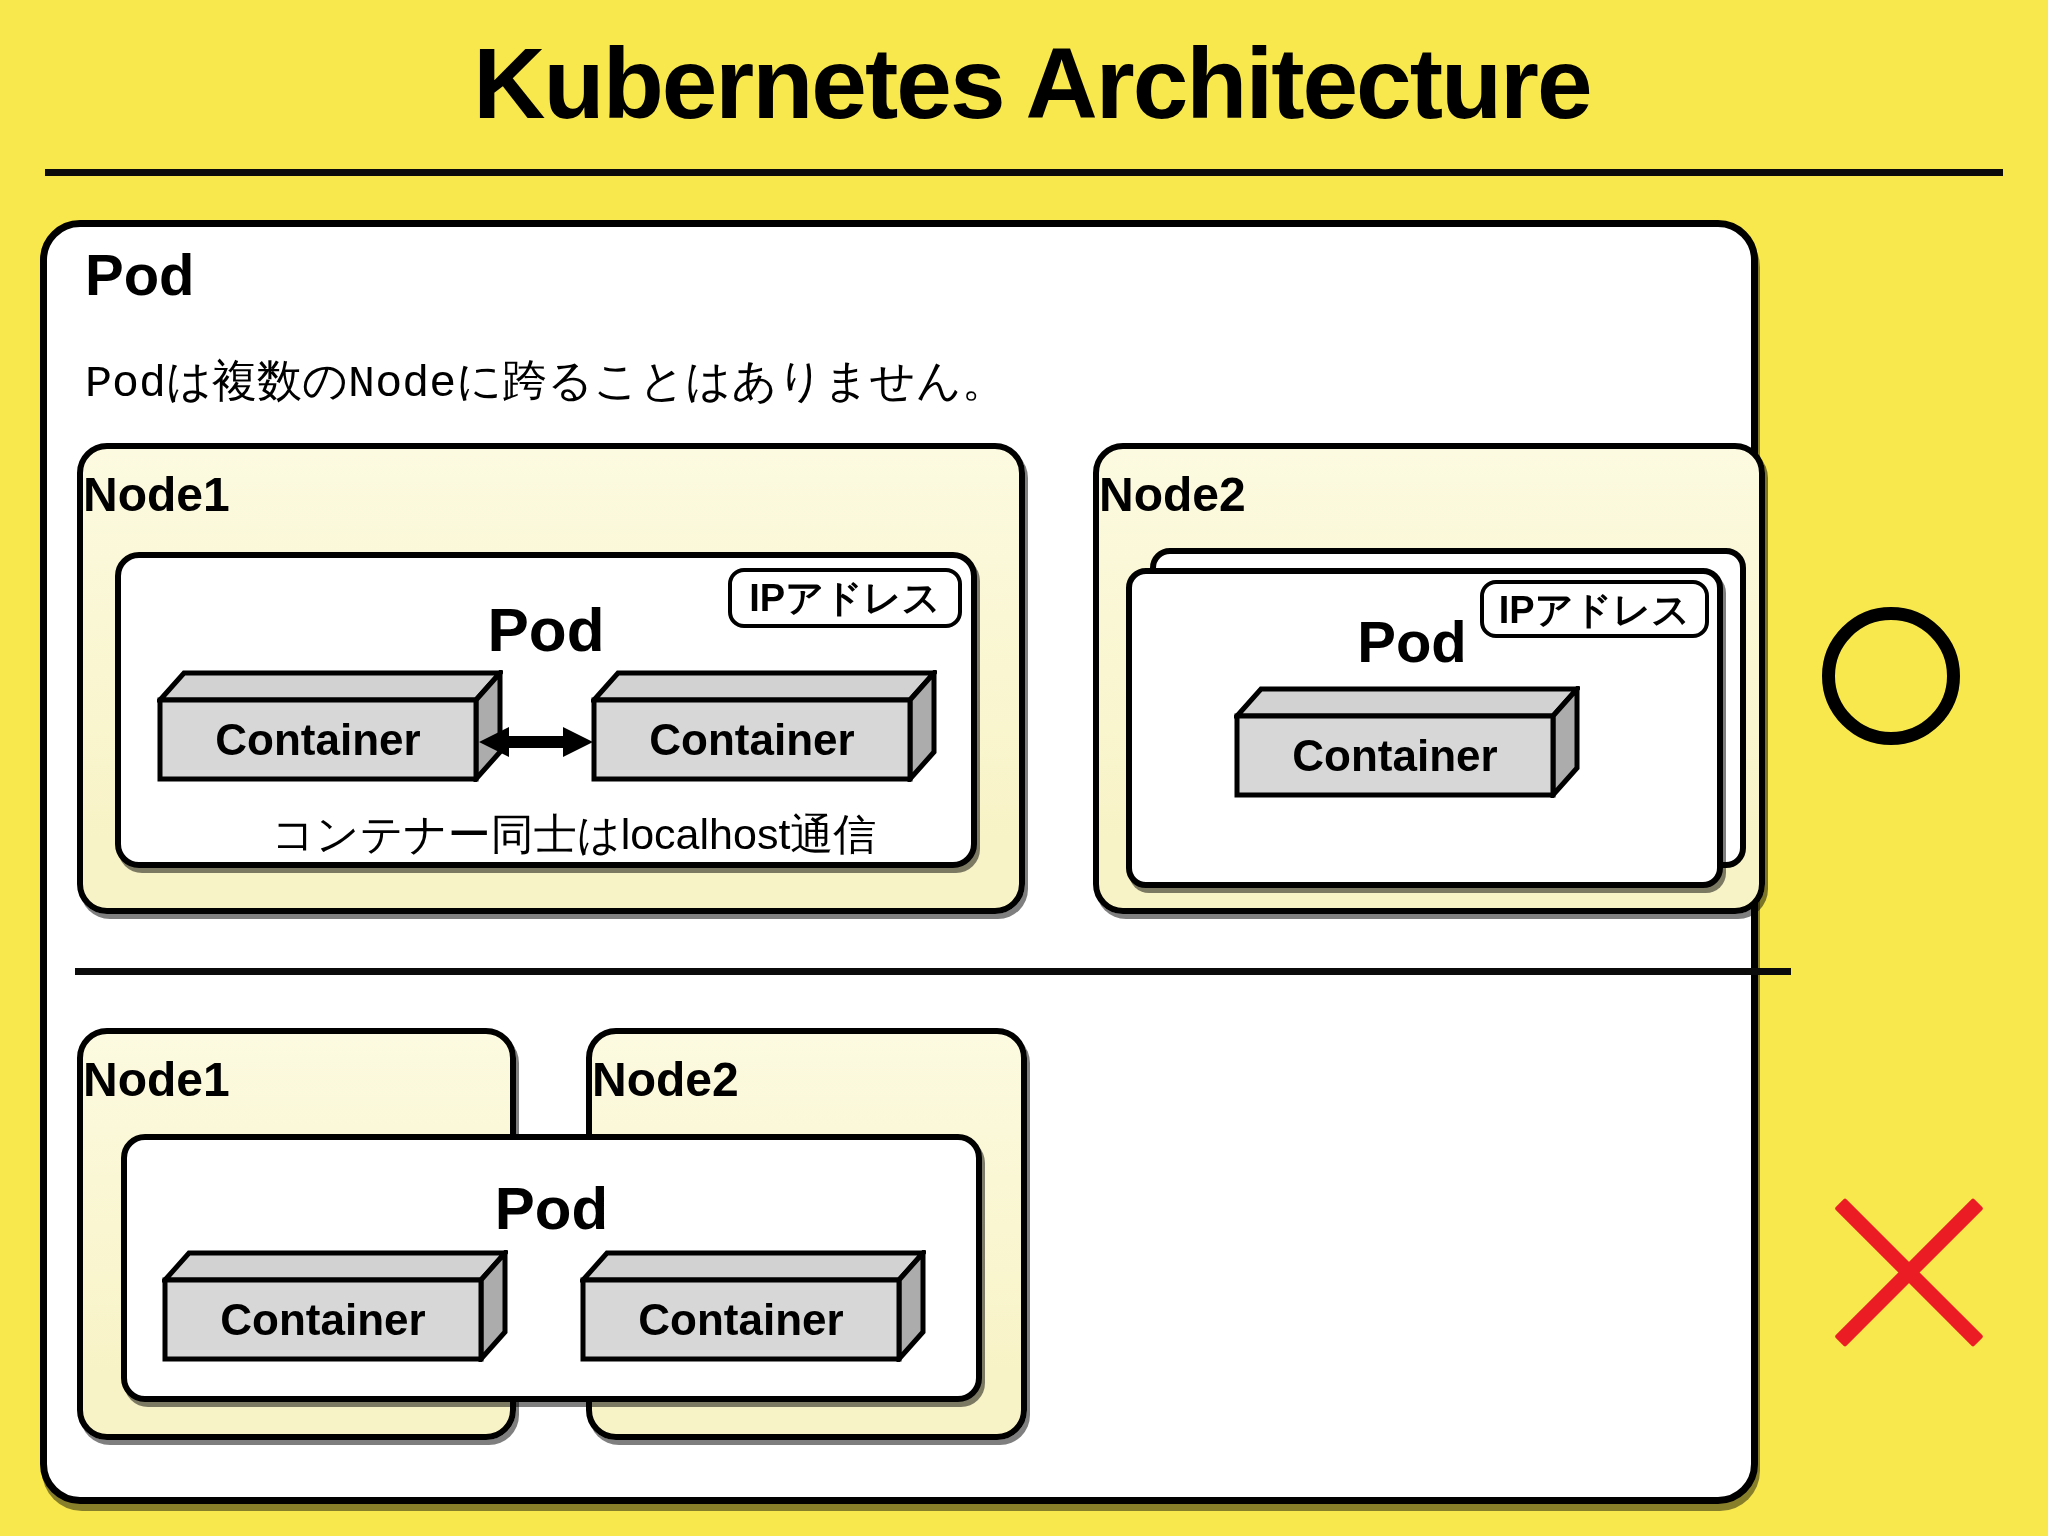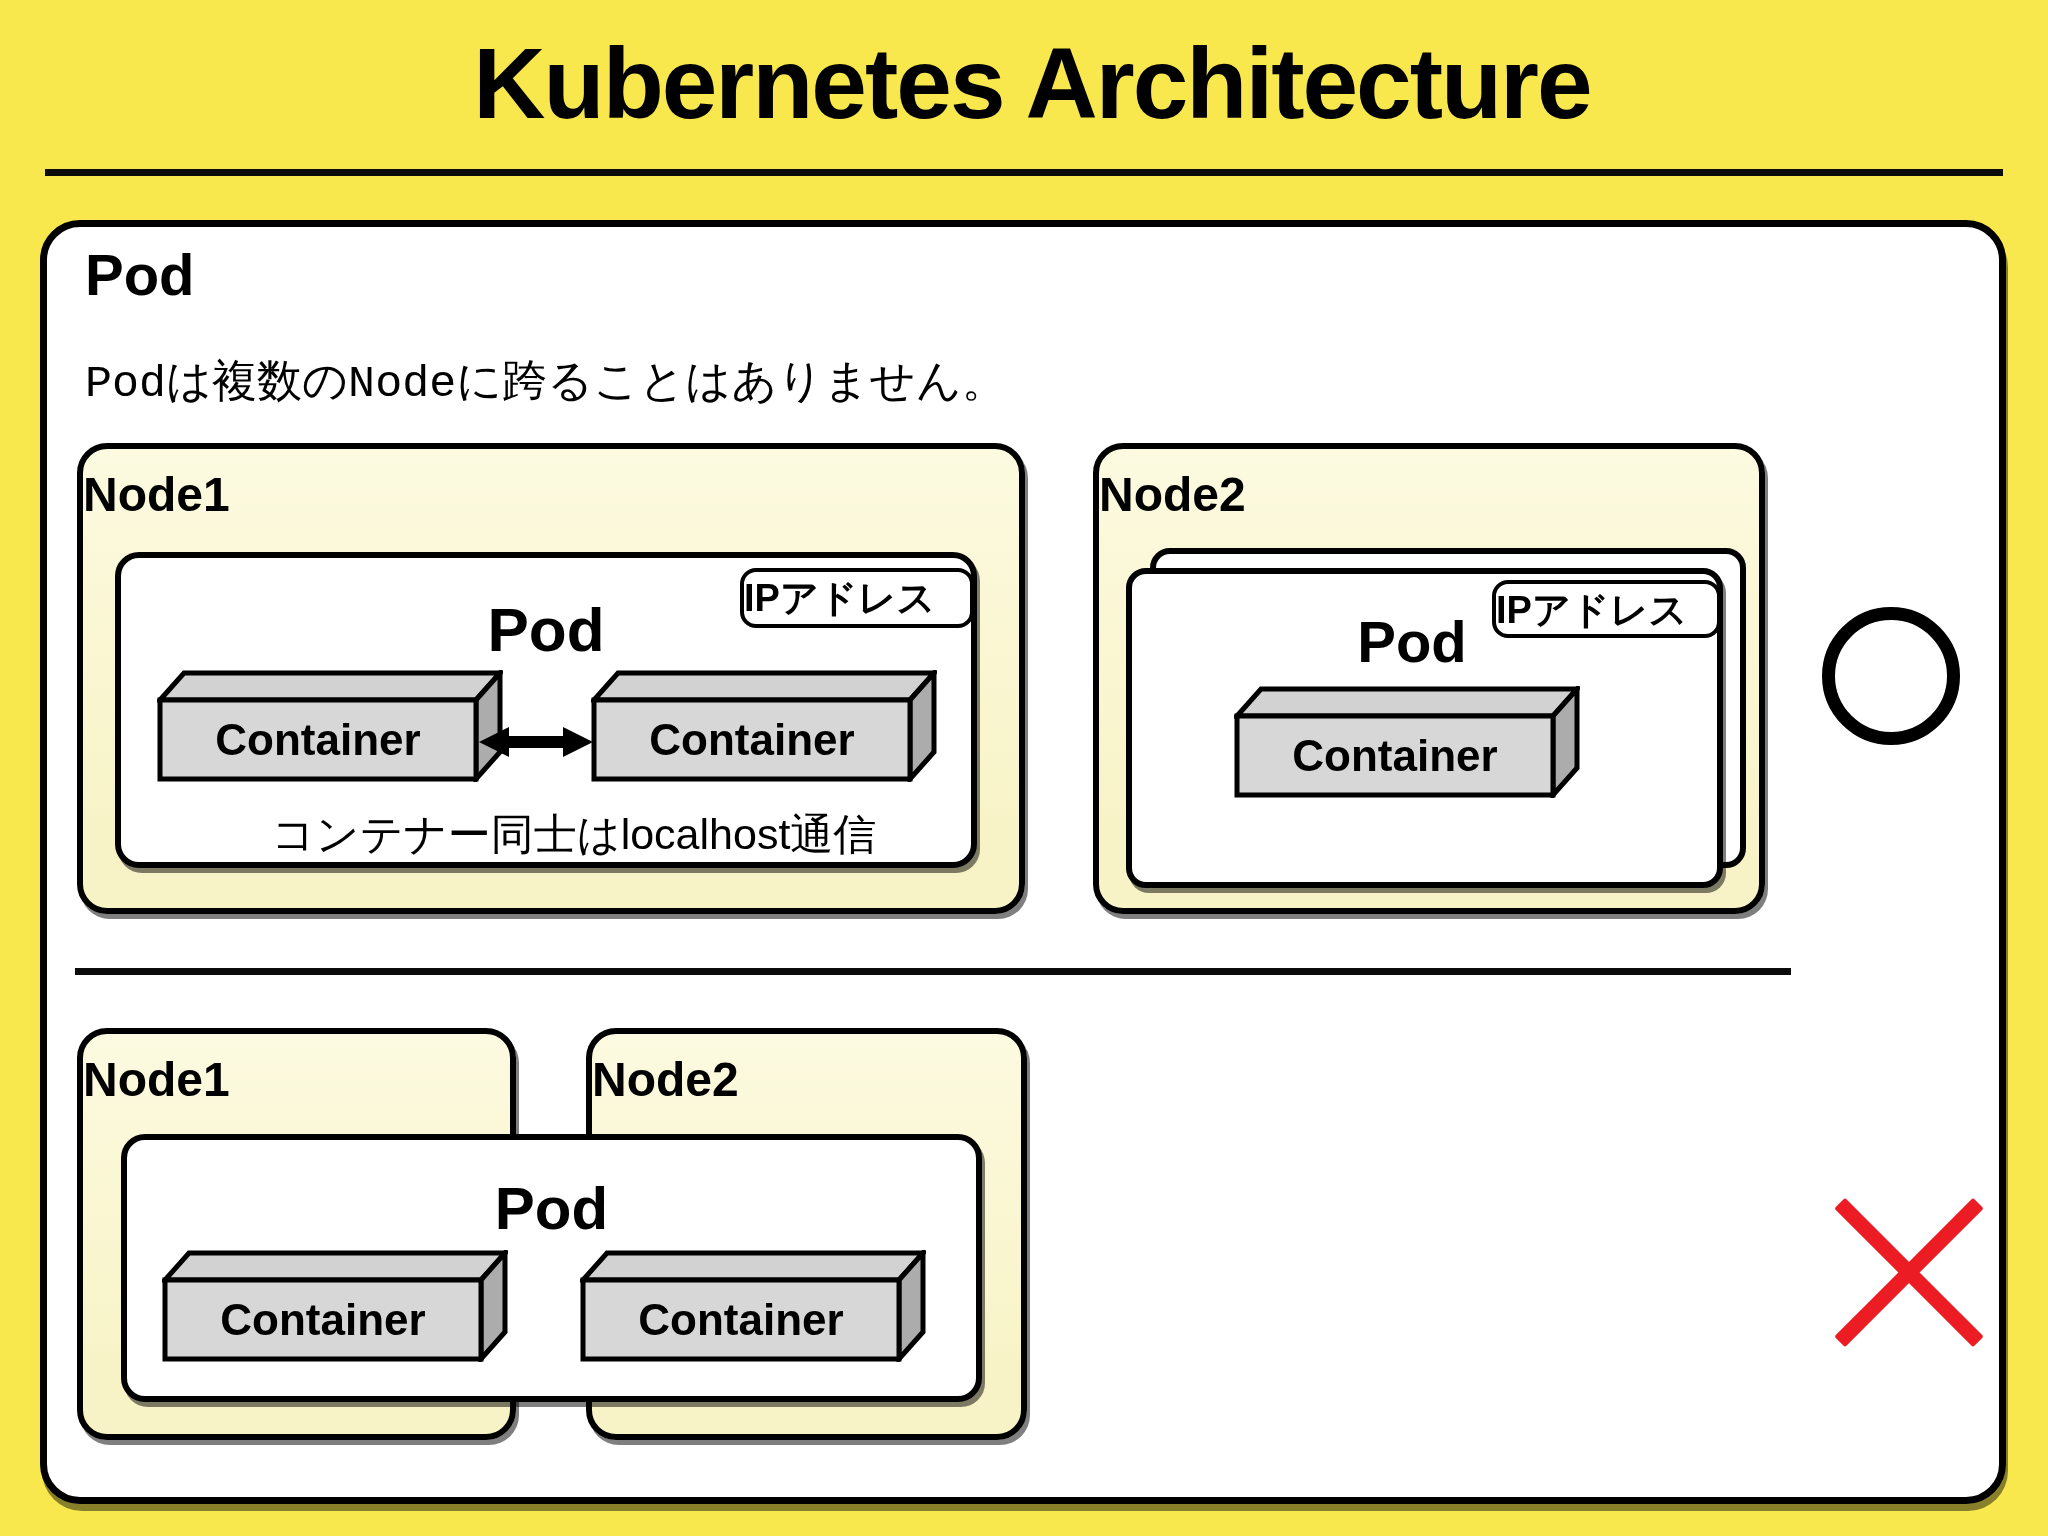--- a/index.html
+++ b/index.html
@@ -11,21 +11,21 @@
   }
   .abs{position:absolute;}
   
   .slide-title{
     left:0;top:26px;width:2048px;text-align:center;
     font-size:100px;font-weight:bold;letter-spacing:-2px;padding-left:8px;
   }
   .title-rule{left:45px;top:169px;width:1958px;height:7px;background:#0b0b0b;}
   
   .main-panel{
-    left:40px;top:220px;width:1966px;height:1284px;box-sizing:border-box;
+    left:40px;top:220px;width:1718px;height:1284px;box-sizing:border-box;
     background:#fff;border:7px solid #000;border-radius:40px;
     box-shadow:2px 7px 0 rgba(0,0,0,0.45);
   }
   .panel-heading{left:38px;top:14px;font-size:58px;font-weight:bold;}
   .panel-desc{left:38px;top:124px;font-size:45px;font-family:Liberation Mono, monospace;}
   
   .node{
     box-sizing:border-box;border:6px solid #000;border-radius:30px;
     background:linear-gradient(180deg,#FCFAE0 0%,var(--node-fill,#F8F3C6) 85%);
     box-shadow:3px 5px 0 rgba(0,0,0,0.5);
@@ -33,21 +33,21 @@
   .node-title{left:0;top:18px;width:100%;text-align:left;font-size:48px;font-weight:bold;}
   
   .pod{
     box-sizing:border-box;border:6px solid #000;border-radius:24px;background:#fff;
     box-shadow:3px 5px 0 rgba(0,0,0,0.5);
   }
   .pod-back{box-shadow:none;}
   .pod-label{font-size:60px;font-weight:bold;text-align:center;}
   .ip-badge{
     box-sizing:border-box;border:4px solid #000;border-radius:16px;background:#fff;
-    font-weight:bold;font-size:38px;line-height:52px;margin-left:12px;
+    text-align:center;font-weight:bold;font-size:38px;line-height:52px;
   }
   .pod-note{width:100%;text-align:center;font-size:43px;padding-left:28px;}
   
   .circle-mark{
     left:1822px;top:607px;width:138px;height:138px;box-sizing:border-box;
     border:13px solid #000;border-radius:50%;background:transparent;
   }
   .divider{left:75px;top:968px;width:1716px;height:7px;background:#0b0b0b;}
   .cross-mark{left:1804px;top:1175px;width:196px;height:196px;}
   .cross-bar{

